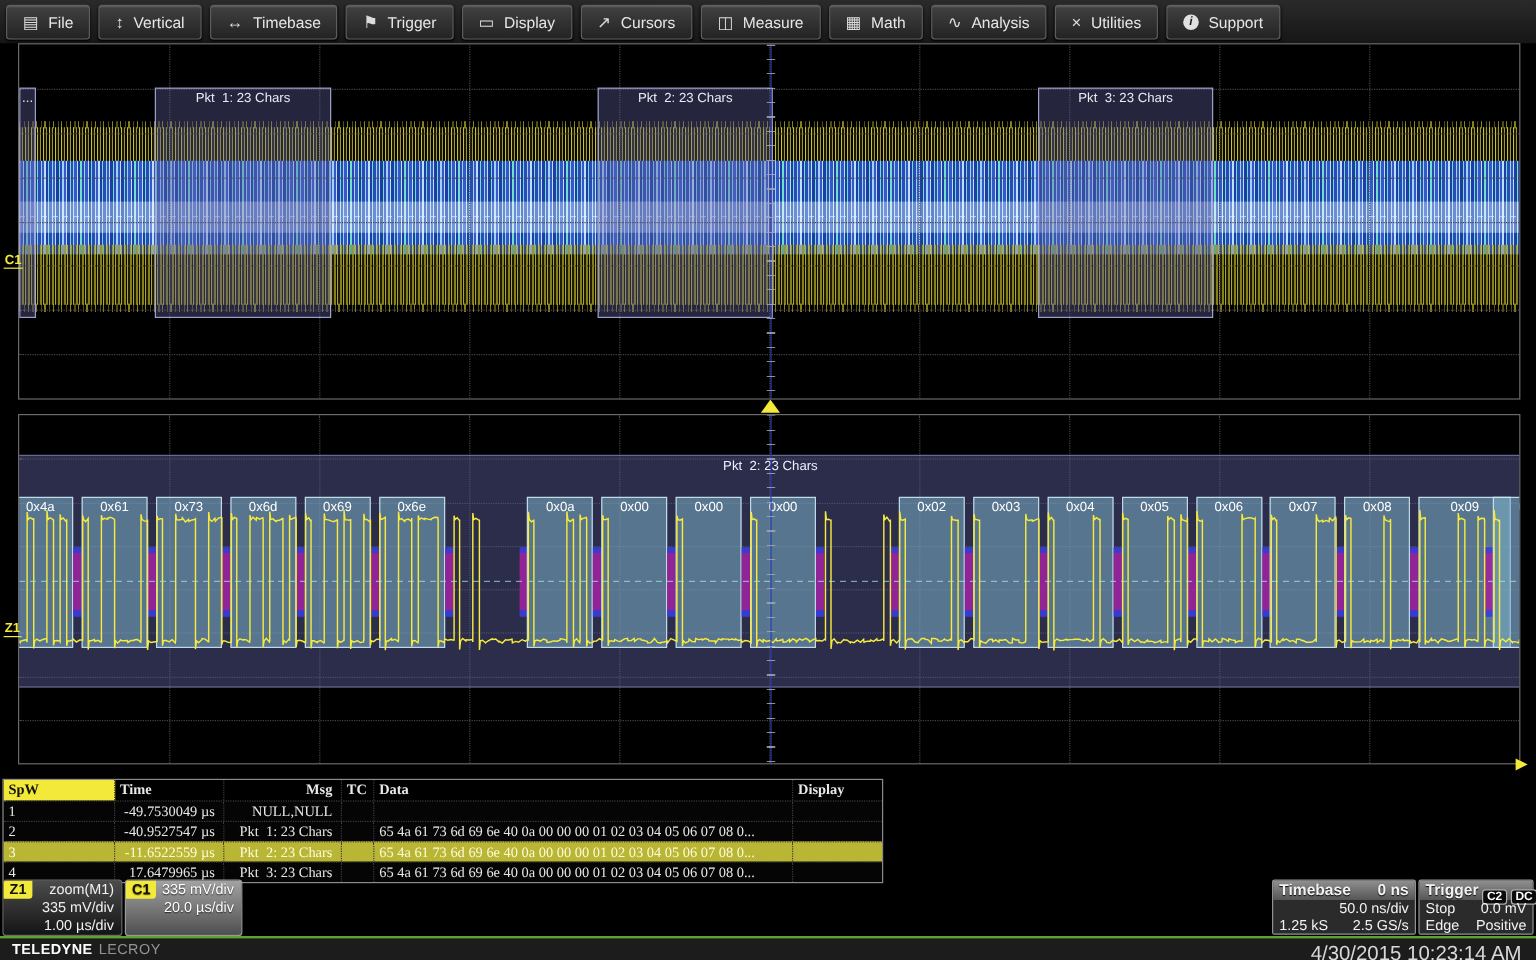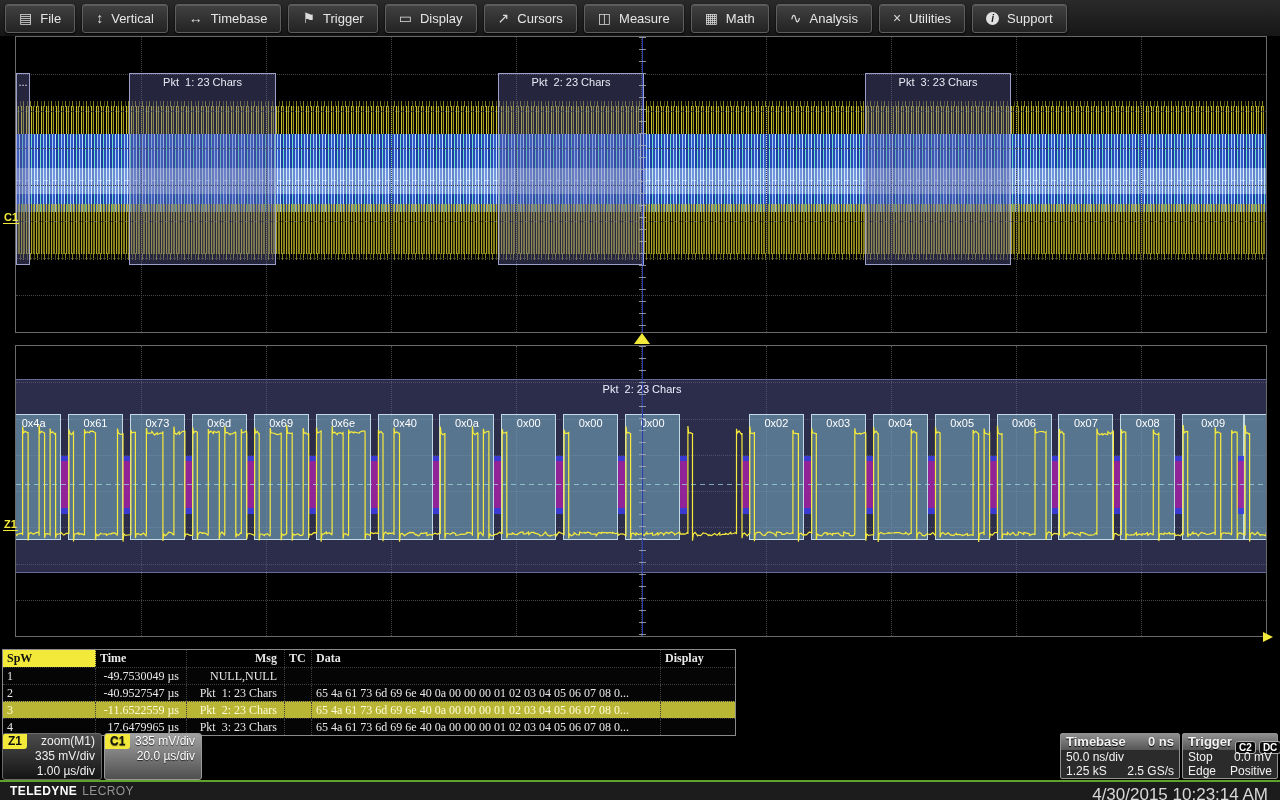--- a/index.html
+++ b/index.html
@@ -244,23 +244,20 @@
       </div>
       <div class="gap-block" style="left: 230.8px;"></div>
       <div class="byte-box" style="left: 237.7px; width: 55px;">
         <span class="byte-label">0x69</span>
       </div>
       <div class="gap-block" style="left: 292.7px;"></div>
       <div class="byte-box" style="left: 299.6px; width: 55px;">
         <span class="byte-label">0x6e</span>
       </div>
       <div class="gap-block" style="left: 354.6px;"></div>
-      <div class="byte-box" style="left: 361.5px; width: 55px;">
-        <span class="byte-label">0x40</span>
-      </div>
       <div class="gap-block" style="left: 416.5px;"></div>
       <div class="byte-box" style="left: 423.4px; width: 55px;">
         <span class="byte-label">0x0a</span>
       </div>
       <div class="gap-block" style="left: 478.4px;"></div>
       <div class="byte-box" style="left: 485.3px; width: 55px;">
         <span class="byte-label">0x00</span>
       </div>
       <div class="gap-block" style="left: 540.3px;"></div>
       <div class="byte-box" style="left: 547.2px; width: 55px;">
@@ -293,21 +290,21 @@
       </div>
       <div class="gap-block" style="left: 1035.5px;"></div>
       <div class="byte-box" style="left: 1042.4px; width: 55px;">
         <span class="byte-label">0x07</span>
       </div>
       <div class="gap-block" style="left: 1097.4px;"></div>
       <div class="byte-box" style="left: 1104.3px; width: 55px;">
         <span class="byte-label">0x08</span>
       </div>
       <div class="gap-block" style="left: 1159.3px;"></div>
-      <div class="byte-box" style="left: 1166.2px; width: 62px;">
+      <div class="byte-box" style="left: 1166.2px; width: 77px;">
         <span class="byte-label">0x09</span>
       </div>
       <div class="gap-block" style="left: 1221.2px;"></div>
       <div class="byte-box" style="left: 1228.1px; width: 55px;">
         <span class="byte-label">0a</span>
       </div>
     </div>
   <div class="chan-marker" style="left:3px;top:518px">Z1</div>
   <div id="z1-end-arrow"></div>
 
@@ -366,21 +363,21 @@
     <div class="desc-line"></div>
     <div class="desc-line">335 mV/div</div>
     <div class="desc-line">20.0 µs/div</div>
   </div>
 
   <div id="timebase-box" class="info-box">
     <div class="info-head">
       <span>Timebase</span>
       <span>0 ns</span>
     </div>
-    <div class="info-row" style="">
+    <div class="info-row" style="justify-content:flex-end">
       <span>50.0 ns/div</span>
     </div>
     <div class="info-row">
       <span>1.25 kS</span>
       <span>2.5 GS/s</span>
     </div>
   </div>
 
   <div id="trigger-box" class="info-box">
     <div class="info-head">

